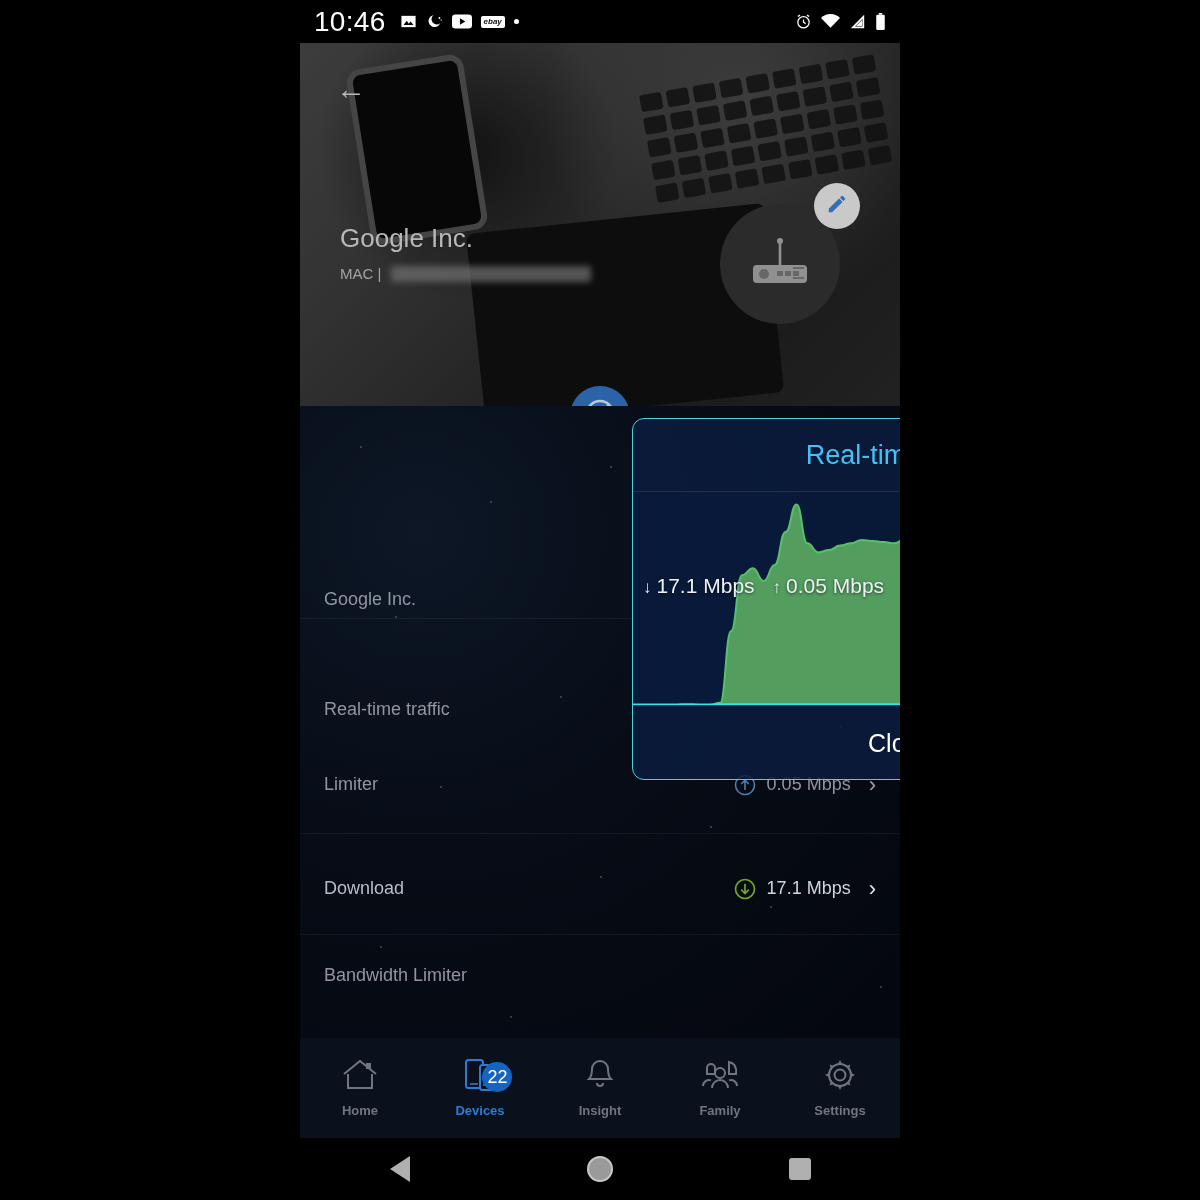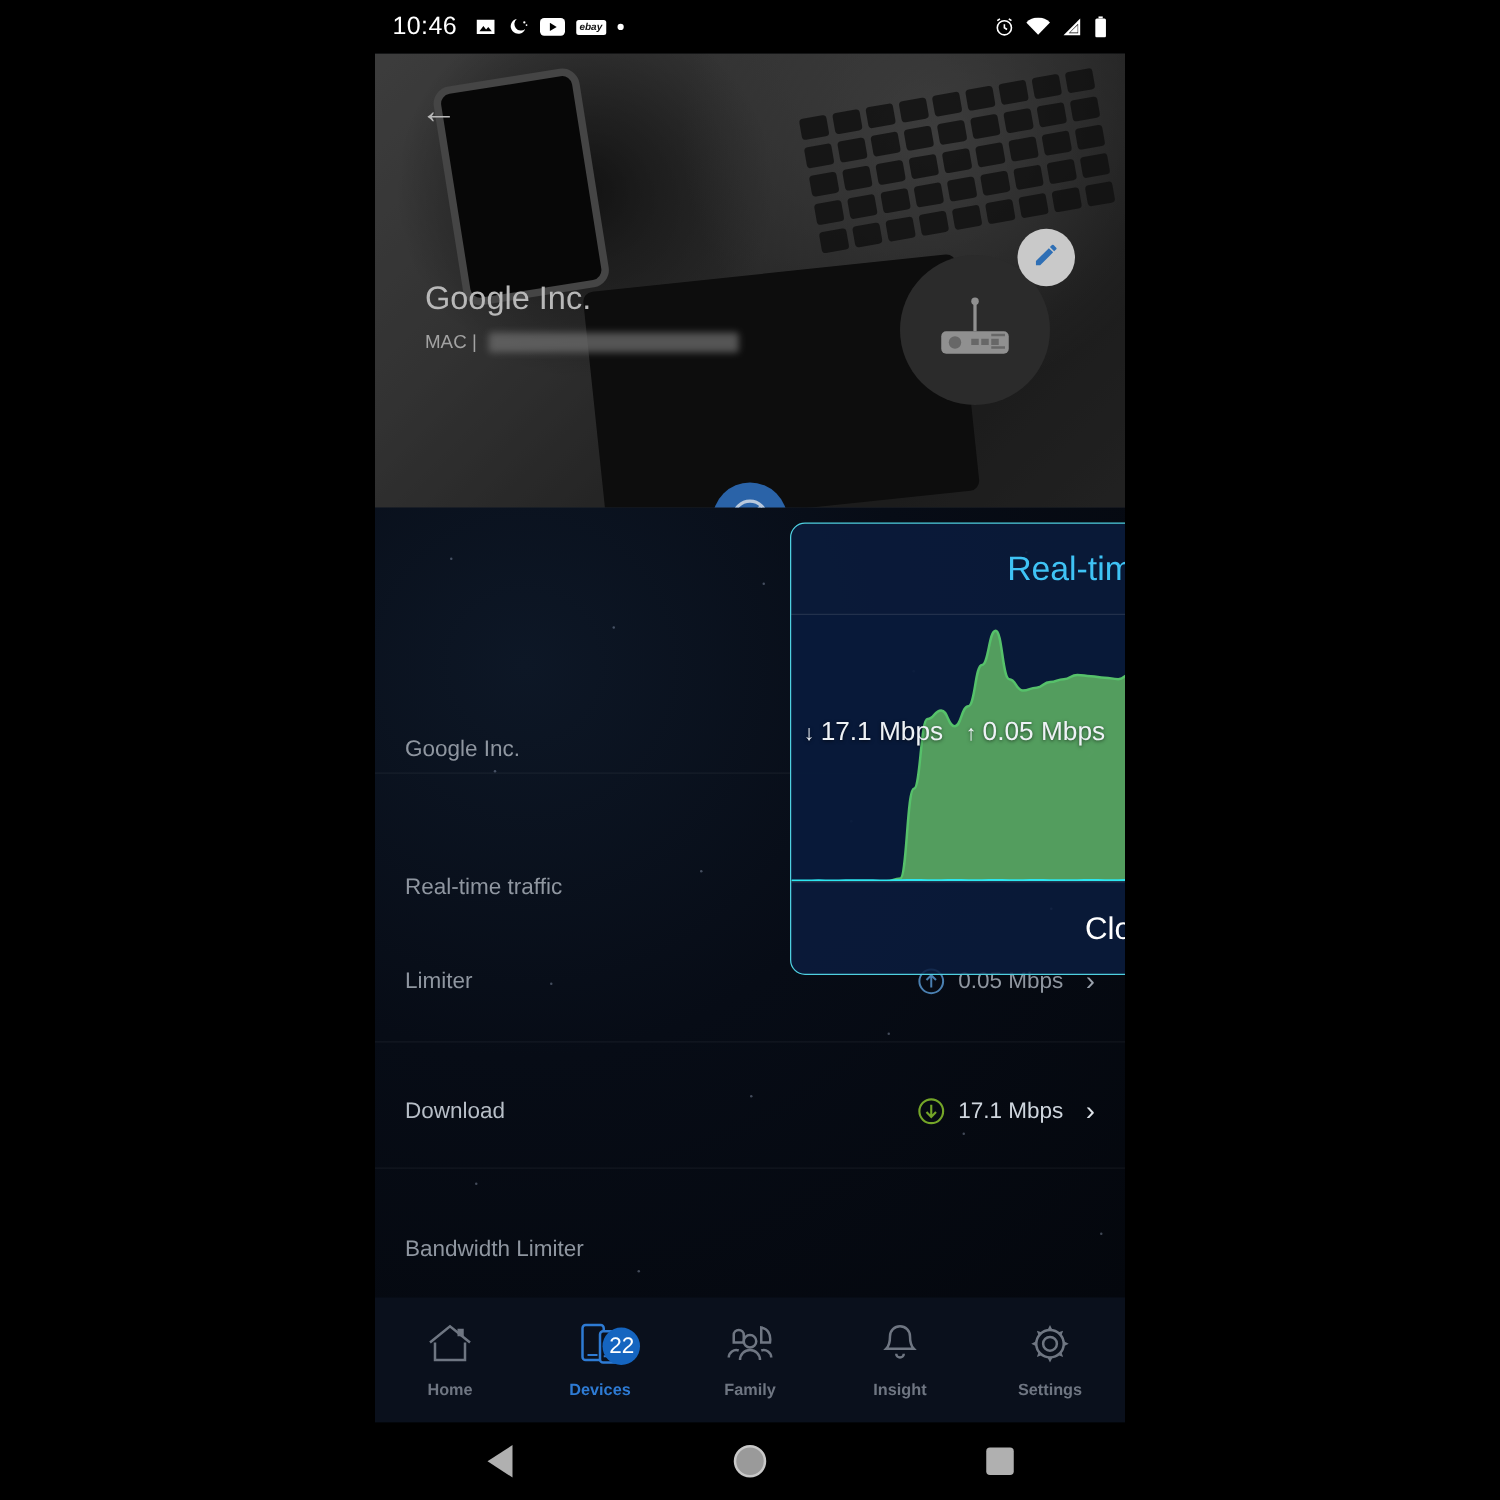--- a/index.html
+++ b/index.html
@@ -7,21 +7,21 @@
 
   
   #phone{position:absolute;left:300px;top:0;width:600px;height:1200px;background:#05080f;overflow:hidden;}
   .side-letterbox{position:absolute;top:0;width:300px;height:1200px;background:#000;}
   .side-letterbox.left{left:0;}
   .side-letterbox.right{right:0;}
 
   
   #statusbar{position:absolute;left:0;top:0;width:600px;height:43px;background:#000;
       display:flex;align-items:center;padding:0 14px;box-sizing:border-box;}
-  #statusbar .clock{color:#fff;font-size:20px;letter-spacing:.3px;margin-right:14px;}
+  #statusbar .clock{color:#fff;font-size:28px;letter-spacing:.3px;margin-right:14px;}
   .sb-icons-left{display:flex;align-items:center;gap:9px;flex:1;}
   .sb-icons-right{display:flex;align-items:center;gap:9px;}
   .sb-ico{display:inline-flex;align-items:center;justify-content:center;}
   .ebay-box{background:#fff;color:#111;font-size:8px;font-weight:bold;border-radius:2px;
       padding:2px 3px;line-height:1;font-style:italic;}
   .dot-ico{width:5px;height:5px;border-radius:50%;background:#fff;display:inline-block;}
 
   
   #hero{position:absolute;left:0;top:43px;width:600px;height:363px;overflow:hidden;
       background:#4a4a4a;}
@@ -324,21 +324,21 @@
               <circle cx="12" cy="12" r="9.5" fill="none" stroke="#74a528" stroke-width="1.7"></circle>
               <path d="M12 6.8v9.6M8.2 12.6L12 16.6 15.8 12.6" stroke="#74a528" stroke-width="1.7" fill="none"></path>
             </svg>
         </span>
         <span>17.1 Mbps</span>
       </span>
       <span class="chev" style="color:#dfe4ea">›</span>
     </div>
     <div class="row-div" style="top:528px"></div>
 
-    <div class="row" style="top:545px">
+    <div class="row" style="top:521px">
       <span class="rlabel">Bandwidth Limiter</span>
     </div>
   </div>
 
   <div id="dialog">
     <div id="dialog-title">Real-time traffic</div>
     <div id="dialog-title-div"></div>
 
     <div id="chart-area">
       <svg id="chart-svg" width="534" height="213" viewBox="0 0 534 213">
@@ -384,40 +384,40 @@
             <path d="M22 27h8" stroke="#2e7bd4" stroke-width="1.6"></path>
             <path d="M9 26h8" stroke="#2e7bd4" stroke-width="1.6"></path>
           </svg>
       </span>
       <span class="nav-badge">22</span>
       <span class="nav-label">Devices</span>
     </div>
 
     <div class="nav-item">
       <span>
+        <svg width="38" height="34" viewBox="0 0 38 34">
+            <path d="M19 3a8 8 0 0 1 8 8c0 7 3 10 3 10H8s3-3 3-10a8 8 0 0 1 8-8z" fill="none" stroke="#6f7682" stroke-width="2"></path>
+            <path d="M16 25a3 3 0 0 0 6 0" fill="none" stroke="#6f7682" stroke-width="2"></path>
+          </svg>
+      </span>
+      <span class="nav-label">Insight</span>
+    </div>
+
+    <div class="nav-item">
+      <span>
         <svg width="40" height="34" viewBox="0 0 40 34">
             <circle cx="20" cy="15" r="5" fill="none" stroke="#6f7682" stroke-width="2"></circle>
             <path d="M12 30a8 8 0 0 1 16 0" fill="none" stroke="#6f7682" stroke-width="2"></path>
             <path d="M11 6a4 4 0 0 1 4 4v6H7v-6a4 4 0 0 1 4-4z" fill="none" stroke="#6f7682" stroke-width="2"></path>
             <path d="M3 28a6 6 0 0 1 8-5.6" fill="none" stroke="#6f7682" stroke-width="2"></path>
             <path d="M29 4c5 1 8 5 7 12h-7z" fill="none" stroke="#6f7682" stroke-width="2"></path>
             <path d="M37 28a6 6 0 0 0-8-5.6" fill="none" stroke="#6f7682" stroke-width="2"></path>
           </svg>
       </span>
       <span class="nav-label">Family</span>
-    </div>
-
-    <div class="nav-item">
-      <span>
-        <svg width="38" height="34" viewBox="0 0 38 34">
-            <path d="M19 3a8 8 0 0 1 8 8c0 7 3 10 3 10H8s3-3 3-10a8 8 0 0 1 8-8z" fill="none" stroke="#6f7682" stroke-width="2"></path>
-            <path d="M16 25a3 3 0 0 0 6 0" fill="none" stroke="#6f7682" stroke-width="2"></path>
-          </svg>
-      </span>
-      <span class="nav-label">Insight</span>
     </div>
 
     <div class="nav-item">
       <span>
         <svg width="36" height="34" viewBox="0 0 36 34">
             <circle cx="18" cy="17" r="5.5" fill="none" stroke="#6f7682" stroke-width="2"></circle>
             <path d="M18 2l2 4h-4zM18 32l2-4h-4zM3 17l4-2v4zM33 17l-4-2v4zM7.5 6.5l4.2 1.5-2.7 2.7zM28.5 27.5l-4.2-1.5 2.7-2.7zM7.5 27.5l1.5-4.2 2.7 2.7zM28.5 6.5l-1.5 4.2-2.7-2.7z" fill="#6f7682"></path>
             <circle cx="18" cy="17" r="11" fill="none" stroke="#6f7682" stroke-width="2"></circle>
           </svg>
       </span>

